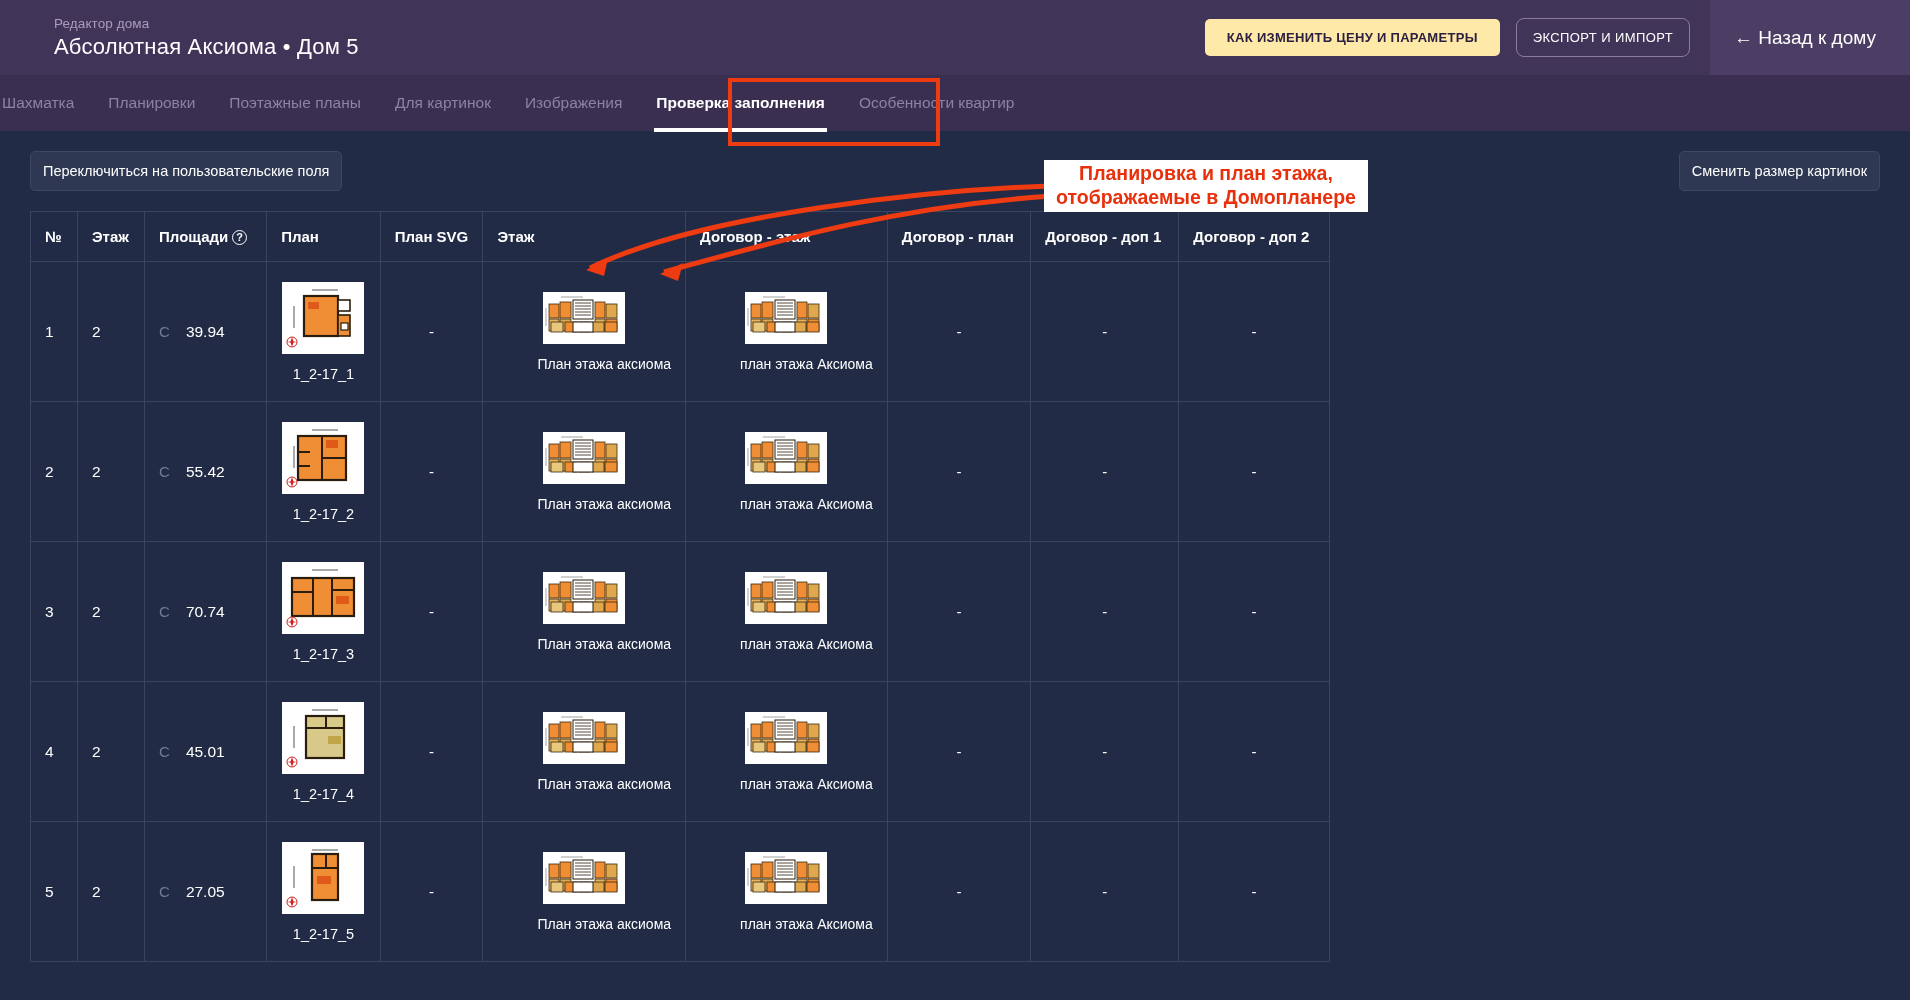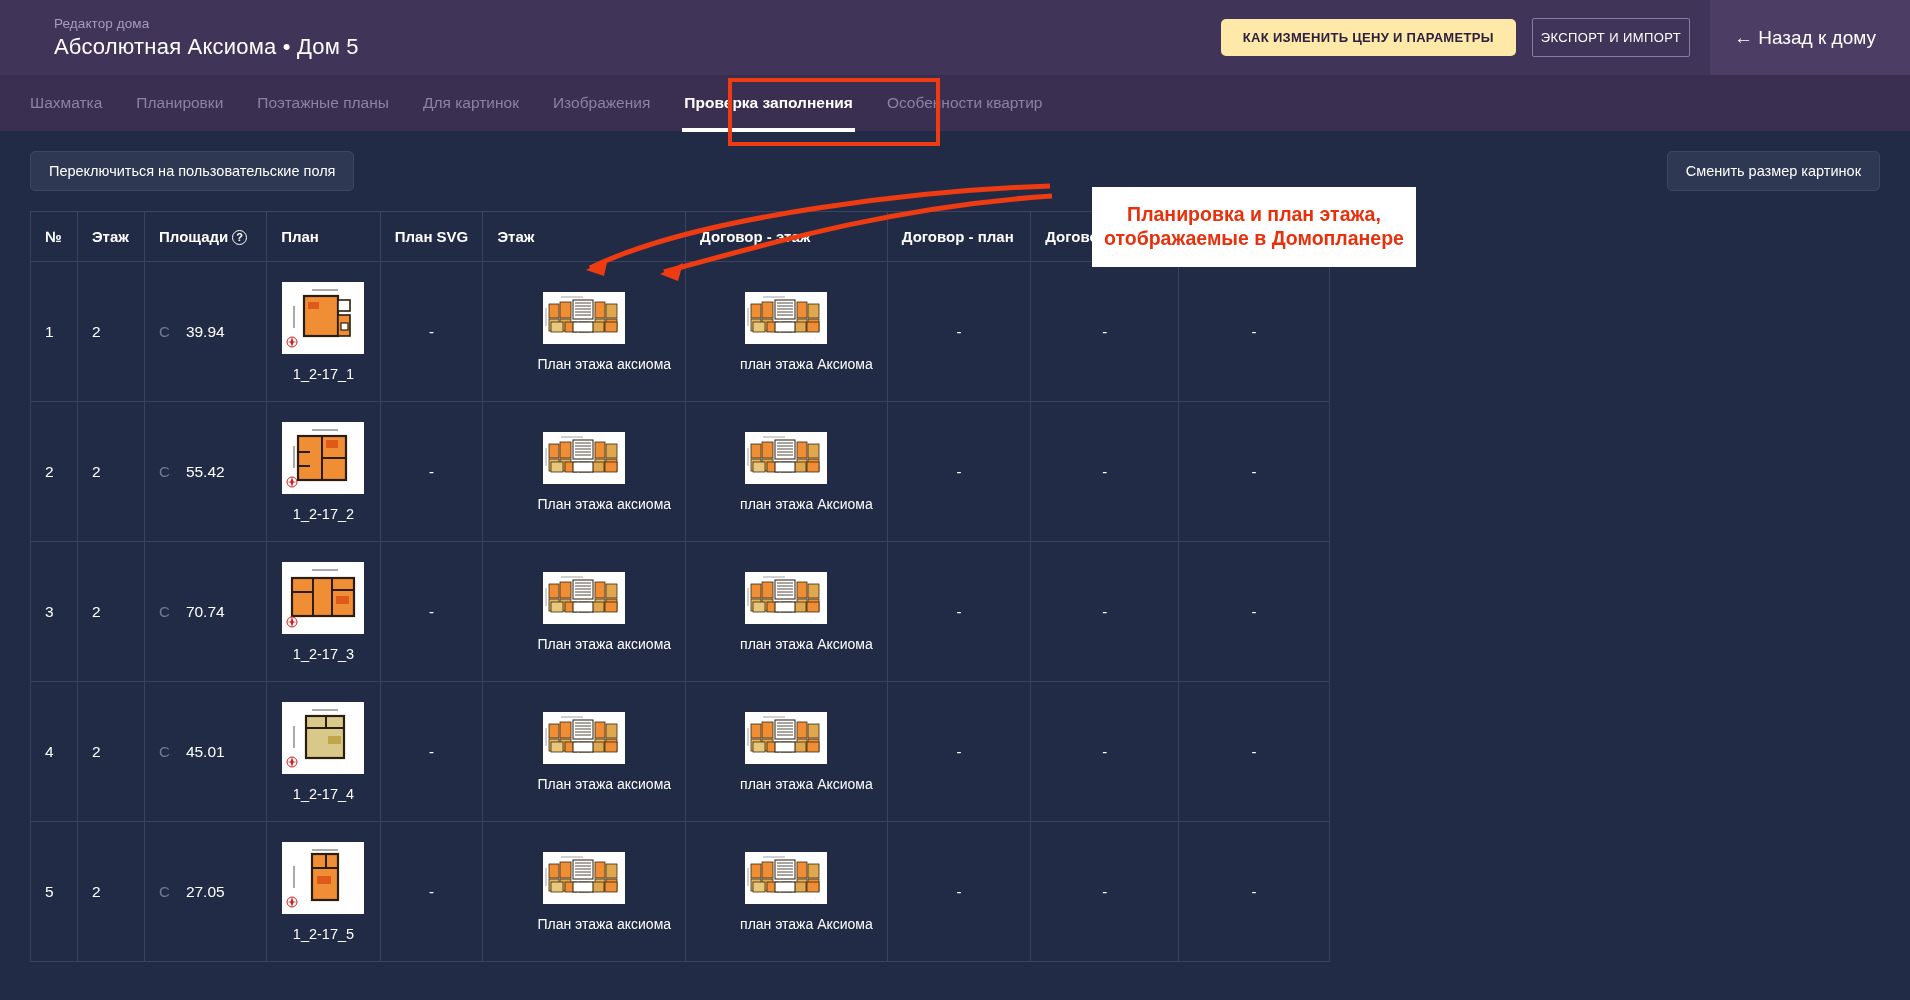--- a/index.html
+++ b/index.html
@@ -53,46 +53,45 @@
     font-weight: 700;
     letter-spacing: .3px;
     padding: 11px 22px;
     cursor: pointer;
     font-family: inherit;
   }
   .btn-outline {
     background: transparent;
     color: #ffffff;
     border: 1px solid #8a7aa5;
-    border-radius: 2px;
+    border-radius: 8px;
     font-size: 13px;
     font-weight: 400;
     letter-spacing: .4px;
-    padding: 11px 8px;
+    padding: 11px 16px;
     margin-left: 16px;
     cursor: pointer;
     font-family: inherit;
   }
   .back-link {
     color: #ffffff;
     font-size: 19px;
     text-decoration: none;
     margin-left: 44px;
     margin-right: 34px;
     white-space: nowrap;
     cursor: pointer;
   }
 
   
   .navbar {
     height: 56px;
     background: #3a2f50;
     display: flex;
     align-items: center;
-    padding-left: 28px;
     position: relative;
   }
   .nav-item {
     color: #8d82a3;
     font-size: 15.5px;
     margin-right: 30px;
     cursor: pointer;
     white-space: nowrap;
     position: relative;
     padding: 6px 2px;
@@ -116,21 +115,21 @@
     display: flex;
     align-items: center;
     justify-content: space-between;
   }
   .btn-dark {
     background: #2e3853;
     color: #ffffff;
     border: 1px solid #3c4762;
     border-radius: 5px;
     font-size: 14.5px;
-    padding: 11px 18px;
+    padding: 11px 12px;
     cursor: pointer;
     font-family: inherit;
   }
 
   
   .table-wrap { width: 1300px; }
   table { border-collapse: collapse; width: 1300px; }
   thead th {
     color: #ffffff;
     font-size: 15px;
@@ -187,30 +186,29 @@
   
   .anno-layer {
     position: absolute;
     left: 0; top: 0;
     width: 1910px; height: 1000px;
     pointer-events: none;
     z-index: 40;
   }
   .anno-box {
     position: absolute;
-    left: 1092px; top: 160px;
+    left: 1044px; top: 160px;
     background: #ffffff;
     color: #e8310c;
     font-size: 19.5px;
     font-weight: 700;
     line-height: 1.22;
-    padding: 16px 12px;
+    padding: 2px 12px;
     text-align: center;
     white-space: nowrap;
-    margin-top: 27px;
   }
   .anno-rect {
     position: absolute;
     left: 728px; top: 78px;
     width: 212px; height: 68px;
     border: 4px solid #ee3b11;
   }
 </style>
 </head>
 <body>

